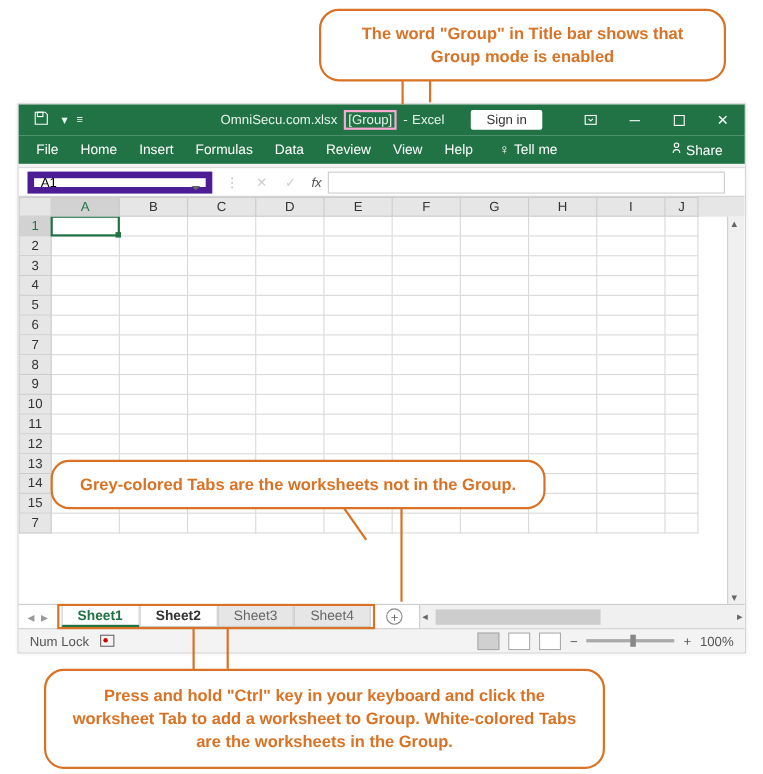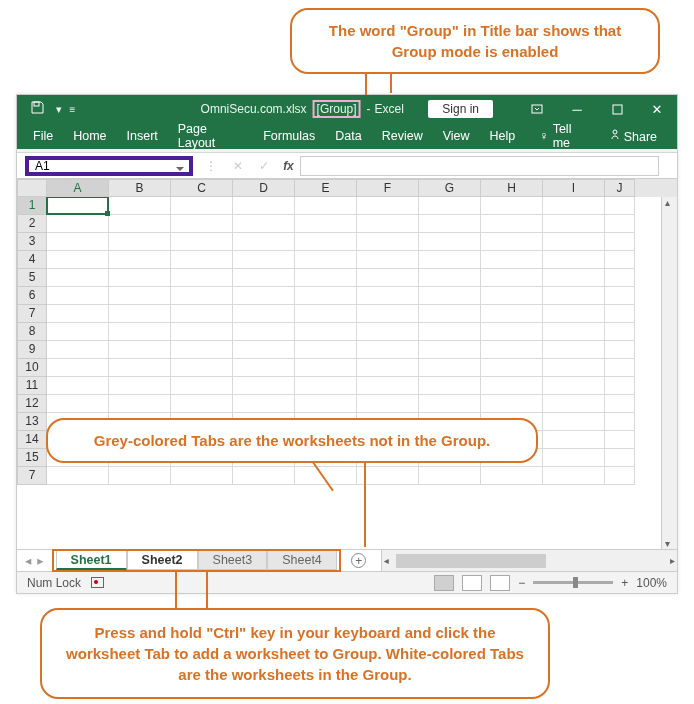--- a/index.html
+++ b/index.html
@@ -1,46 +1,46 @@
 <!DOCTYPE html>
 <html><head>
 <meta charset="utf-8">
 <style>
   * { box-sizing: border-box; margin: 0; padding: 0; font-family: 'Segoe UI', Arial, sans-serif; }
   body { background: #fff; width: 694px; height: 704px; position: relative; overflow: hidden; }
 
   
   .callout { position: absolute; border: 2.5px solid #d97224; border-radius: 18px; background: #fff; padding: 10px 18px; color: #d97224; font-weight: bold; text-align: center; font-size: 15px; line-height: 1.4; z-index: 50; }
   .callout-top { top: 8px; left: 290px; width: 370px; }
-  .callout-mid { top: 418px; left: 46px; width: 492px; font-size: 15px; padding: 10px 14px; }
+  .callout-mid { top: 418px; left: 46px; width: 450px; font-size: 15px; padding: 10px 14px; border-radius: 17px; }
   .callout-bot { top: 608px; left: 40px; width: 510px; font-size: 15px; padding: 12px 16px; }
 
   
   .excel { position: absolute; top: 94px; left: 16px; width: 662px; height: 500px; border: 1px solid #ccc; background: #fff; display: flex; flex-direction: column; box-shadow: 0 0 4px rgba(0,0,0,0.1);}
   .titlebar { height: 28px; background: #217346; color: #e7f3ec; display: flex; align-items: center; font-size: 12px; position: relative; }
   .titlebar-left { display: flex; align-items: center; gap: 12px; padding-left: 14px; }
   .titlebar-left svg { fill: #fff; }
   .titlebar-center { position: absolute; left: 50%; transform: translateX(-72%); display: flex; align-items: center; gap: 4px; white-space: nowrap; }
   .group-box { border: 2px solid #f9a8d4; padding: 0 2px; margin: 0 2px; }
   .titlebar-right { margin-left: auto; display: flex; align-items: center; gap: 0; padding-right: 0; }
   .signin { background: #fff; color: #333; padding: 2px 14px; font-size: 12px; margin-right: 24px; border-radius: 2px;}
   .win-btn { width: 40px; height: 28px; display: flex; align-items: center; justify-content: center; color: #fff; font-size: 13px; }
 
   .ribbon-tabs { height: 26px; background: #217346; color: #fff; display: flex; align-items: center; font-size: 12.5px; padding: 0 6px; gap: 0; }
   .ribbon-tabs > div { padding: 4px 10px; cursor: pointer; }
   .ribbon-tabs .tell { margin-left: 4px; display: flex; align-items: center; gap: 4px; }
   .ribbon-tabs .share { margin-left: auto; display: flex; align-items: flex-end; gap: 2px; padding-right: 14px;}
   .ribbon-line { height: 4px; background: #f3f3f3; border-bottom: 1px solid #d6d6d6; }
 
   .formula-row { height: 26px; background: #fff; border-bottom: 1px solid #ccc; display: flex; align-items: center; font-size: 12px; }
-  .namebox { width: 168px; height: 20px; border: 4px solid #4c1d95; margin: 0 4px 0 8px; display: flex; align-items: center; padding: 0 6px; position: relative; }
+  .namebox { width: 168px; height: 20px; border: 6px solid #4c1d95; margin: 0 4px 0 8px; display: flex; align-items: center; padding: 0 6px; position: relative; }
   .namebox::after { content: ''; position: absolute; right: 5px; top: 7px; border: 4px solid transparent; border-top-color: #666; }
   .fx-sep { color: #bbb; padding: 0 8px; }
   .fx-btn { color: #666; padding: 0 8px; }
-  .fx-label { font-style: italic; color: #555; padding: 0 6px; font-weight: bold; }
+  .fx-label { font-style: italic; color: #555; padding: 0 6px; }
   .fx-input { flex: 1; height: 20px; border: 1px solid #ccc; margin-right: 18px; }
 
   .grid-wrap { flex: 1; display: flex; flex-direction: column; background: #fff; overflow: hidden; position: relative;}
   .col-headers { display: flex; height: 18px; background: #e6e6e6; }
   .corner { width: 30px; border: 1px solid #ccc; background: #e6e6e6; }
   .col-h { width: 62px; border: 1px solid #ccc; border-left: none; text-align: center; font-size: 12px; color: #333; line-height: 17px; }
   .col-h.sel { background: #d2d2d2; color: #217346; }
   .grid-body { flex: 1; display: flex; overflow: hidden;}
   .row-headers { width: 30px; }
   .row-h { height: 18px; border: 1px solid #ccc; border-top: none; background: #e6e6e6; text-align: center; font-size: 12px; color: #333; line-height: 17px; }
@@ -130,21 +130,20 @@
           </svg>
         </div>
       <div class="win-btn">✕</div>
     </div>
   </div>
 
   <div class="ribbon-tabs">
     <div>File</div>
     <div>Home</div>
     <div>Insert</div>
-    <div>Page Layout</div>
     <div>Formulas</div>
     <div>Data</div>
     <div>Review</div>
     <div>View</div>
     <div>Help</div>
     <div class="tell">
       <span>♀</span>
       <span>Tell me</span>
     </div>
     <div class="share">

